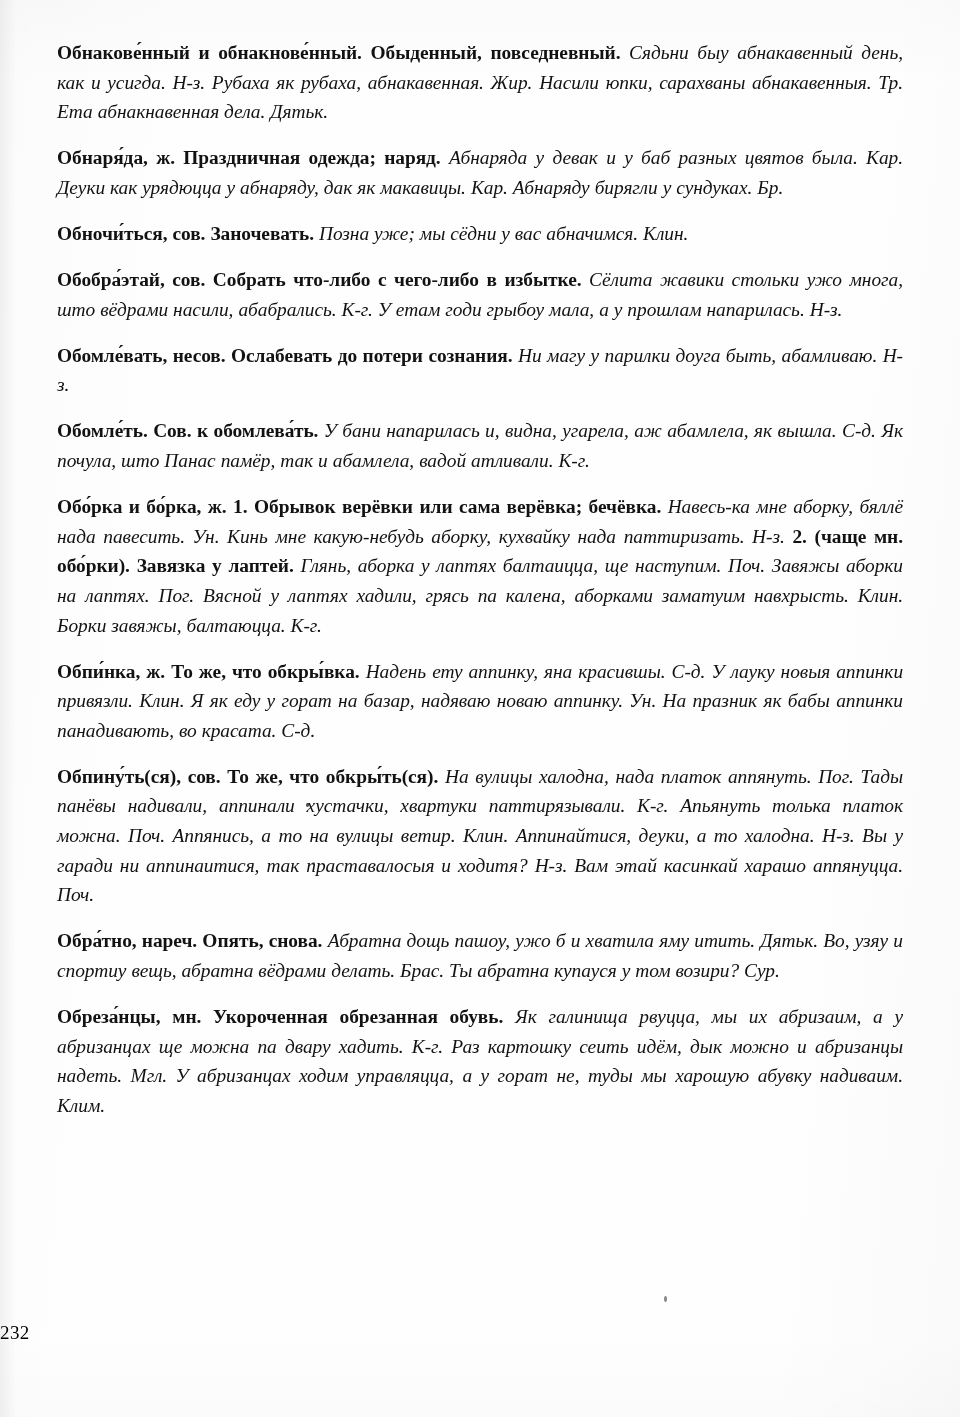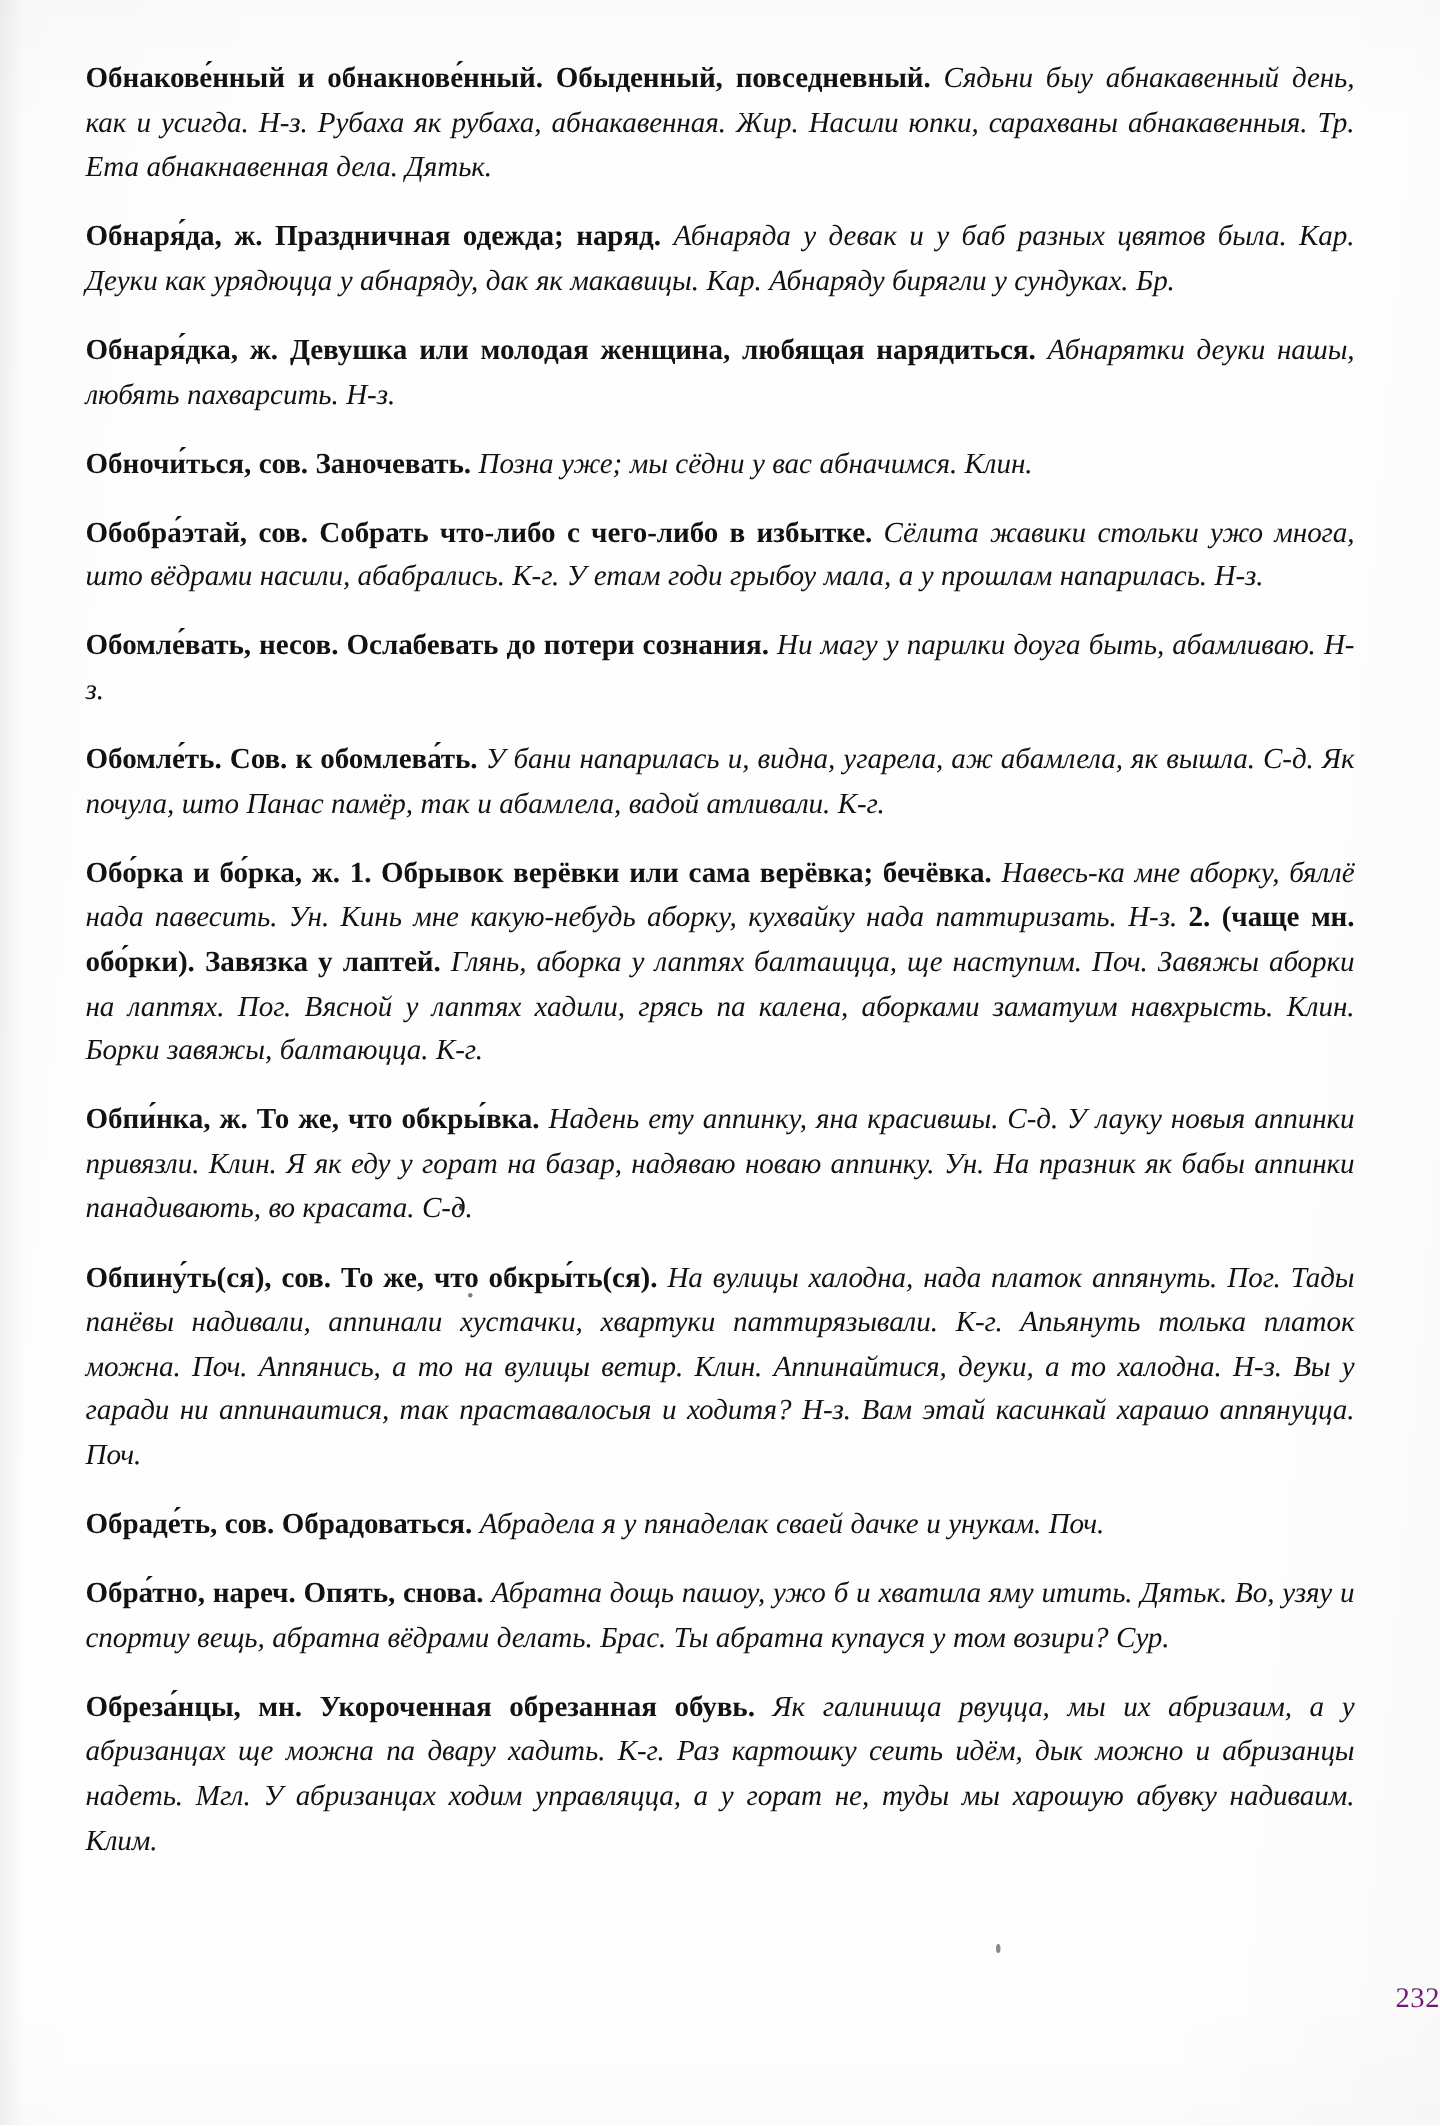--- a/index.html
+++ b/index.html
@@ -62,26 +62,26 @@
   
   .sense {
     font-weight: bold;
     font-style: normal;
   }
   .folio {
     position: absolute;
     left: 0;
     right: 0;
     top: 1322px;
-    text-align: right;
+    text-align: left;
     font-size: 19px;
     line-height: 22px;
     font-style: normal;
     font-weight: normal;
-    color: #701a75;
+    color: #000000;
     letter-spacing: 0.4px;
   }
   
   .speck {
     position: absolute;
     background: #2a2a2a;
     border-radius: 50%;
     pointer-events: none;
     opacity: 0.85;
   }
@@ -104,39 +104,37 @@
 <div class="page">
 
   <div class="edge-smudge"></div>
 
   <div class="text-column">
 
     <p class="entry"><span class="hw">Обнакове́нный и обнакнове́нный.</span> <span class="hw">Обыденный, повседневный.</span> <span class="cit">Сядьни быу абнакавенный день, как и усигда. Н-з. Рубаха як рубаха,  абнакавенная. Жир. Насили юпки, сарахваны абнакавенныя. Тр. Ета абнакнавенная дела. Дятьк.</span></p>
 
     <p class="entry"><span class="hw">Обнаря́да, ж.</span> <span class="hw">Праздничная одежда; наряд.</span> <span class="cit">Абнаряда у девак и у баб разных цвятов была. Кар. Деуки как урядюцца у абнаряду, дак як макавицы. Кар. Абнаряду бирягли у сундуках. Бр.</span></p>
 
-    <p class="entry"><span class="hw">Обнаря́дка, ж.</span> <span class="hw">Девушка или молодая женщина, любящая нарядиться.</span> <span class="cit">Абнарятки деуки нашы, любять пахварсить. Н-з.</span></p>
 
 
     <p class="entry"><span class="hw">Обночи́ться, сов.</span> <span class="hw">Заночевать.</span> <span class="cit">Позна уже; мы сёдни у вас абначимся. Клин.</span></p>
 
     <p class="entry"><span class="hw">Обобра́этай, сов.</span> <span class="hw">Собрать что-либо с чего-либо в избытке.</span> <span class="cit">Сёлита жавики стольки ужо многа, што вёдрами насили, абабрались. К-г. У етам годи грыбоу мала, а у прошлам напарилась. Н-з.</span></p>
 
 
     <p class="entry"><span class="hw">Обомле́вать, несов.</span> <span class="hw">Ослабевать до потери сознания.</span> <span class="cit">Ни магу у парилки доуга быть, абамливаю. Н-з.</span></p>
 
     <p class="entry"><span class="hw">Обомле́ть.</span> <span class="hw">Сов. к обомлева́ть.</span> <span class="cit">У бани напарилась и, видна, угарела, аж абамлела, як вышла. С-д. Як почула, што Панас памёр, так и абамлела, вадой атливали. К-г.</span></p>
 
     <p class="entry"><span class="hw">Обо́рка и бо́рка, ж.</span> <span class="sense">1.</span> <span class="hw">Обрывок верёвки или сама верёвка; бечёвка.</span> <span class="cit">Навесь-ка мне аборку, бяллё нада павесить. Ун. Кинь мне какую-небудь  аборку, кухвайку нада паттиризать. Н-з.</span> <span class="sense">2. (чаще мн. обо́рки).</span> <span class="hw">Завязка у лаптей.</span> <span class="cit">Глянь, аборка у лаптях балтаицца, ще наступим. Поч. Завяжы аборки на лаптях. Пог. Вясной у лаптях хадили, грясь па калена, аборками заматуим навхрысть. Клин. Борки завяжы, балтаюцца. К-г.</span></p>
 
     <p class="entry"><span class="hw">Обпи́нка, ж.</span> <span class="hw">То же, что обкры́вка.</span> <span class="cit">Надень ету аппинку, яна красившы. С-д. У лауку новыя аппинки привязли. Клин. Я як еду у горат на базар, надяваю новаю аппинку. Ун. На празник як бабы аппинки панадивають, во красата. С-д.</span></p>
 
     <p class="entry"><span class="hw">Обпину́ть(ся), сов.</span> <span class="hw">То же, что обкры́ть(ся).</span> <span class="cit">На вулицы халодна, нада платок аппянуть. Пог. Тады панёвы надивали, аппинали хустачки, хвартуки паттирязывали. К-г. Апьянуть толька платок можна. Поч. Аппянись, а то на вулицы ветир. Клин. Аппинайтися, деуки, а то халодна. Н-з. Вы у гаради  ни аппинаитися, так праставалосыя и ходитя? Н-з. Вам этай касинкай харашо аппянуцца. Поч.</span></p>
 
-    <p class="entry"><span class="hw">Обраде́ть, сов.</span> <span class="hw">Обрадоваться.</span> <span class="cit">Абрадела я у пянаделак сваей дачке и унукам. Поч.</span></p>
 
     <p class="entry"><span class="hw">Обра́тно, нареч.</span> <span class="hw">Опять, снова.</span> <span class="cit">Абратна дощь пашоу, ужо б и хватила яму итить. Дятьк. Во, узяу и спортиу вещь, абратна вёдрами делать. Брас. Ты абратна купауся у том возири? Сур.</span></p>
 
     <p class="entry"><span class="hw">Обреза́нцы, мн.</span> <span class="hw">Укороченная обрезанная обувь.</span> <span class="cit">Як галинища рвуцца, мы их абризаим, а у абризанцах ще можна па двару хадить. К-г. Раз картошку сеить идём, дык можно и абризанцы надеть. Мгл. У абризанцах ходим управляцца, а у горат не, туды мы харошую абувку надиваим. Клим.</span></p>
 
   </div>
 
   <div class="speck s1"></div>
   <div class="speck s2"></div>
   <div class="speck s3"></div>

